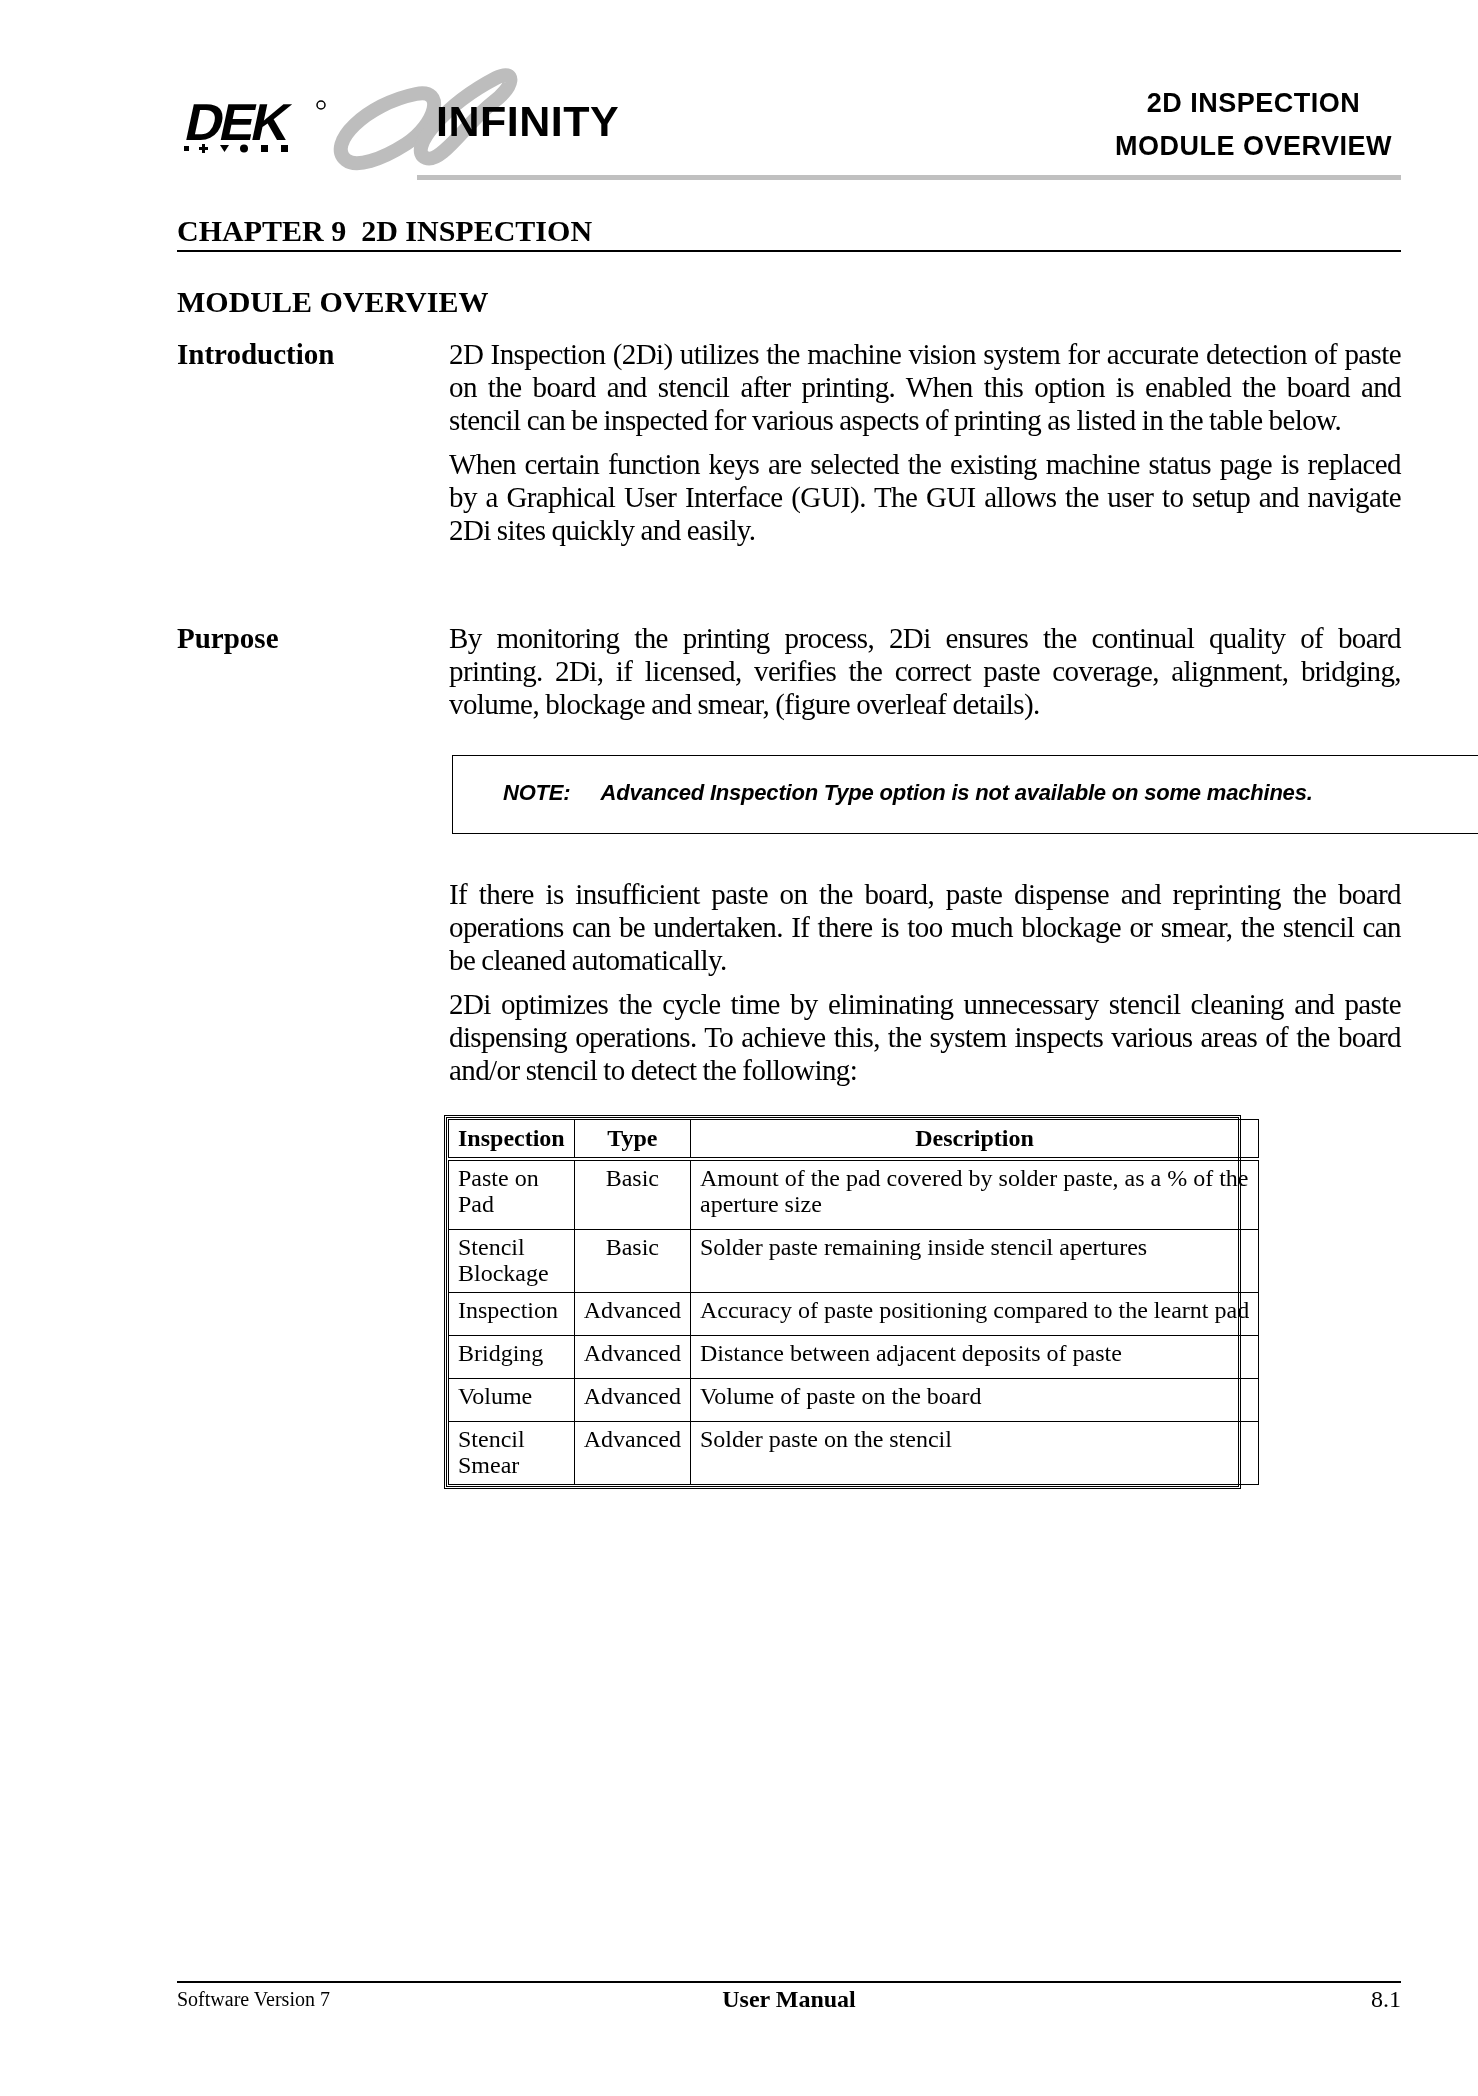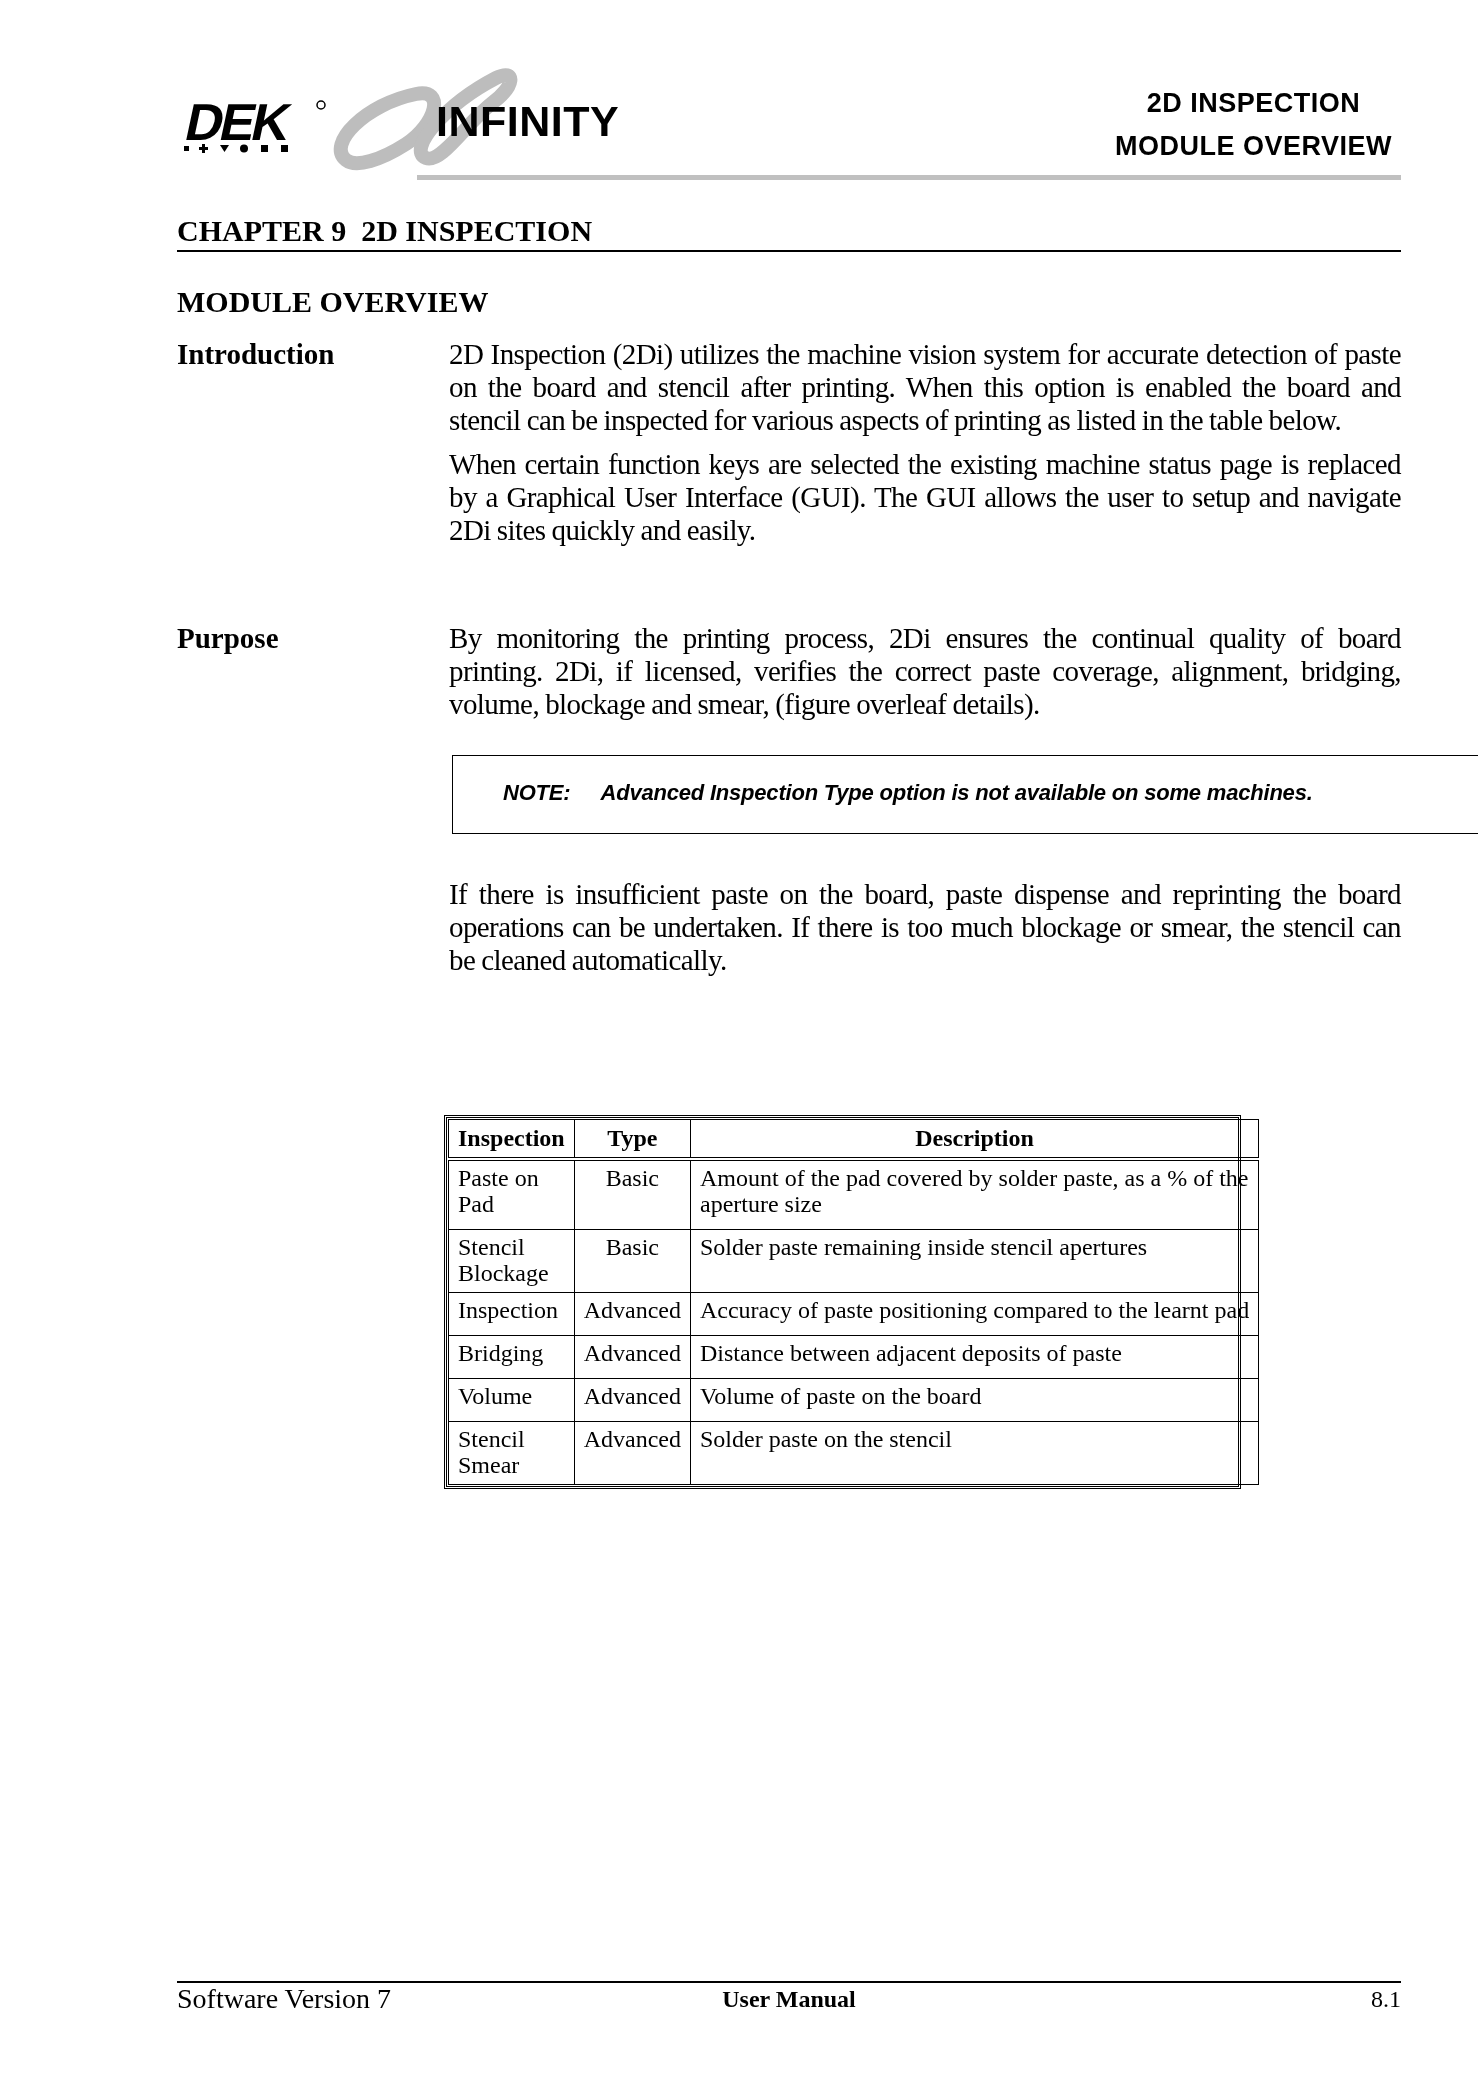--- a/index.html
+++ b/index.html
@@ -37,21 +37,21 @@
   th { font-weight: 700; text-align: center; padding: 5px 9px 6px 9px; }
   thead tr { border-bottom: 4px double #000; }
   td.col-type { text-align: center; }
   .c1 { width: 187px; }
   .c2 { width: 142px; margin-left: 47px; }
   tr.tall td { height: 58px; }
   tr.std td { height: 32px; }
 
   
   #footer-rule { left: 177px; top: 1981px; width: 1224px; height: 2px; background: #000; }
-  #footer-left { left: 177px; top: 1984px; font-size: 28px; line-height: 30px; }
+  #footer-left { left: 177px; top: 1984px; font-size: 20px; line-height: 30px; }
   #footer-center { left: 0; width: 1578px; top: 1984px; text-align: center; font-size: 24px; font-weight: 700; line-height: 30px; }
   #footer-right { right: 77px; top: 1984px; font-size: 24px; line-height: 30px; }
 </style>
 </head>
 <body>
 
 <div class="abs" id="logo-dek">
   <svg width="150" height="60" viewBox="0 0 150 60">
     <g transform="skewX(-12)">
       <text x="14" y="44" font-family="Liberation Sans, DejaVu Sans, sans-serif" font-size="52" font-weight="900" fill="#000" letter-spacing="-3">DEK</text>
@@ -101,20 +101,21 @@
 </div>
 
 <div class="abs" id="note-box">
   <div id="note-text" class="sans">
     <span id="note-label">NOTE:</span><span>Advanced Inspection Type option is not available on some machines.</span>
   </div>
 </div>
 
 <div class="abs serif body-col" style="top: 878px;">
   <p class="para">If there is insufficient paste on the board, paste dispense and reprinting the board operations can be undertaken.  If there is too much blockage or smear, the stencil can be cleaned automatically.</p>
+  <p class="para">2Di optimizes the cycle time by eliminating unnecessary stencil cleaning and paste dispensing operations.  To achieve this, the system inspects various areas of the board and/or stencil to detect the following:</p>
 </div>
 
 <div class="abs serif" id="inspection-table-wrap">
   <table>
     <thead>
       <tr>
         <th class="c1">Inspection</th>
         <th class="c2">Type</th>
         <th>Description</th>
       </tr>

